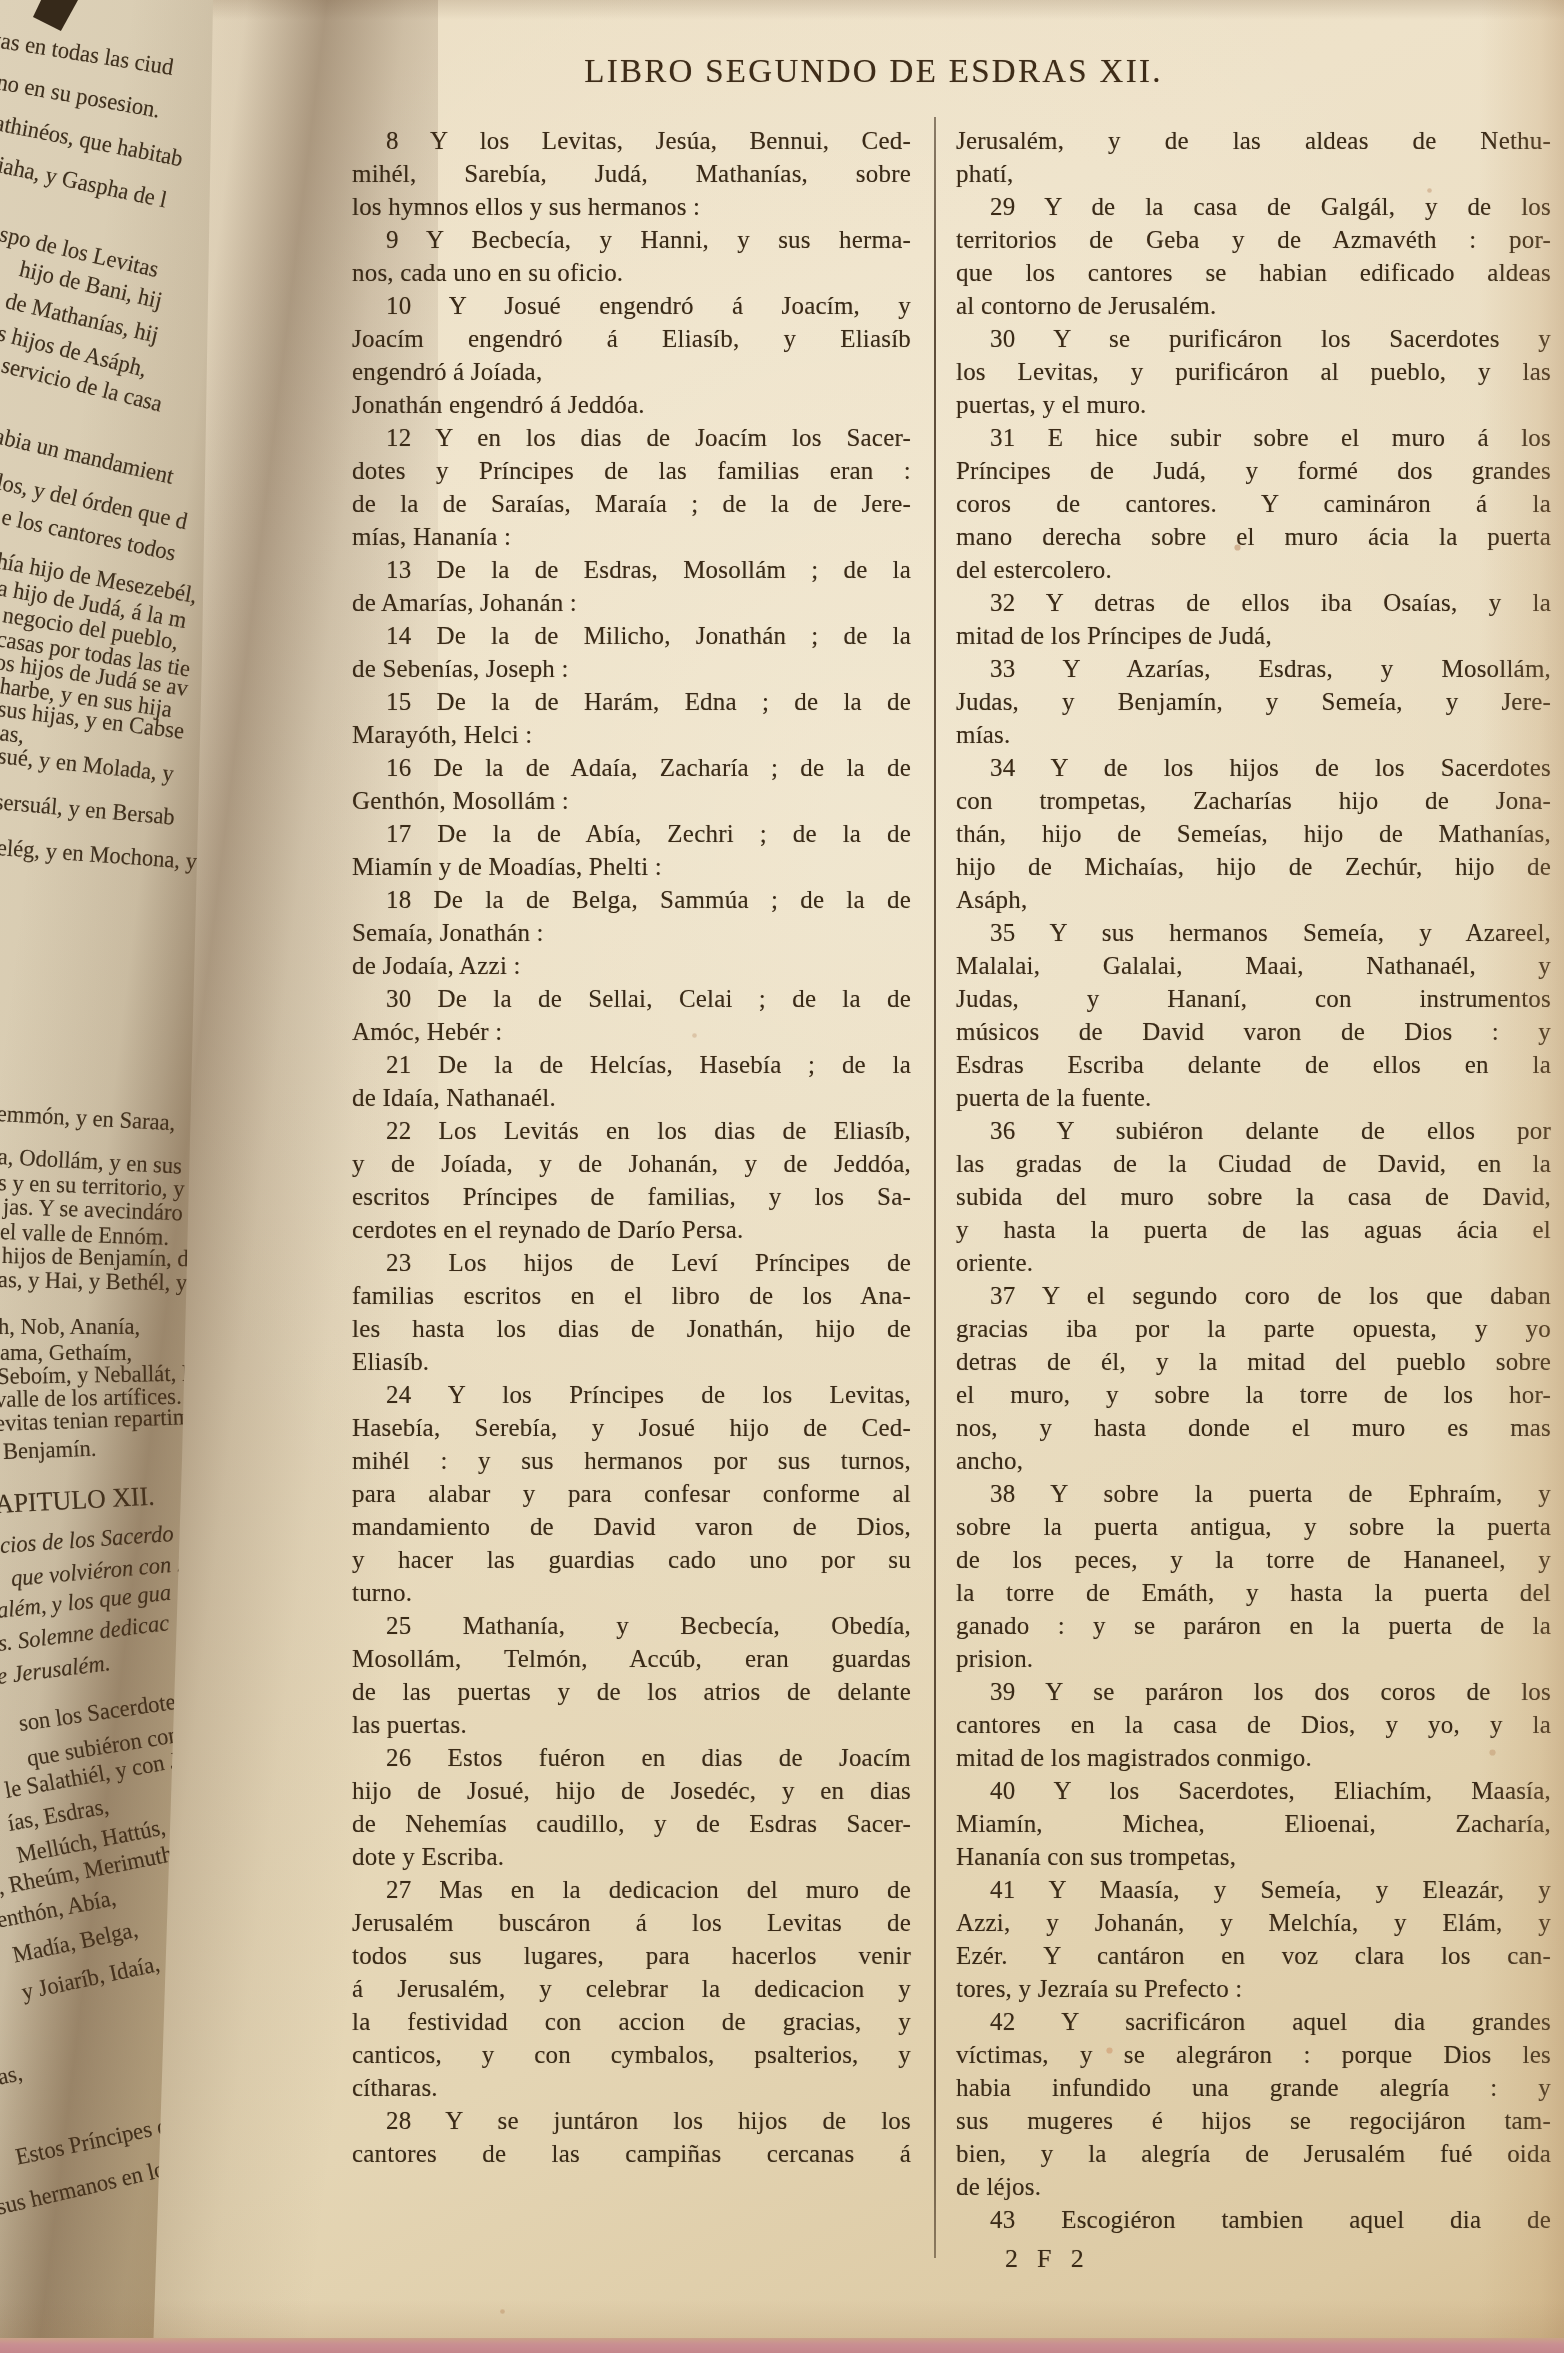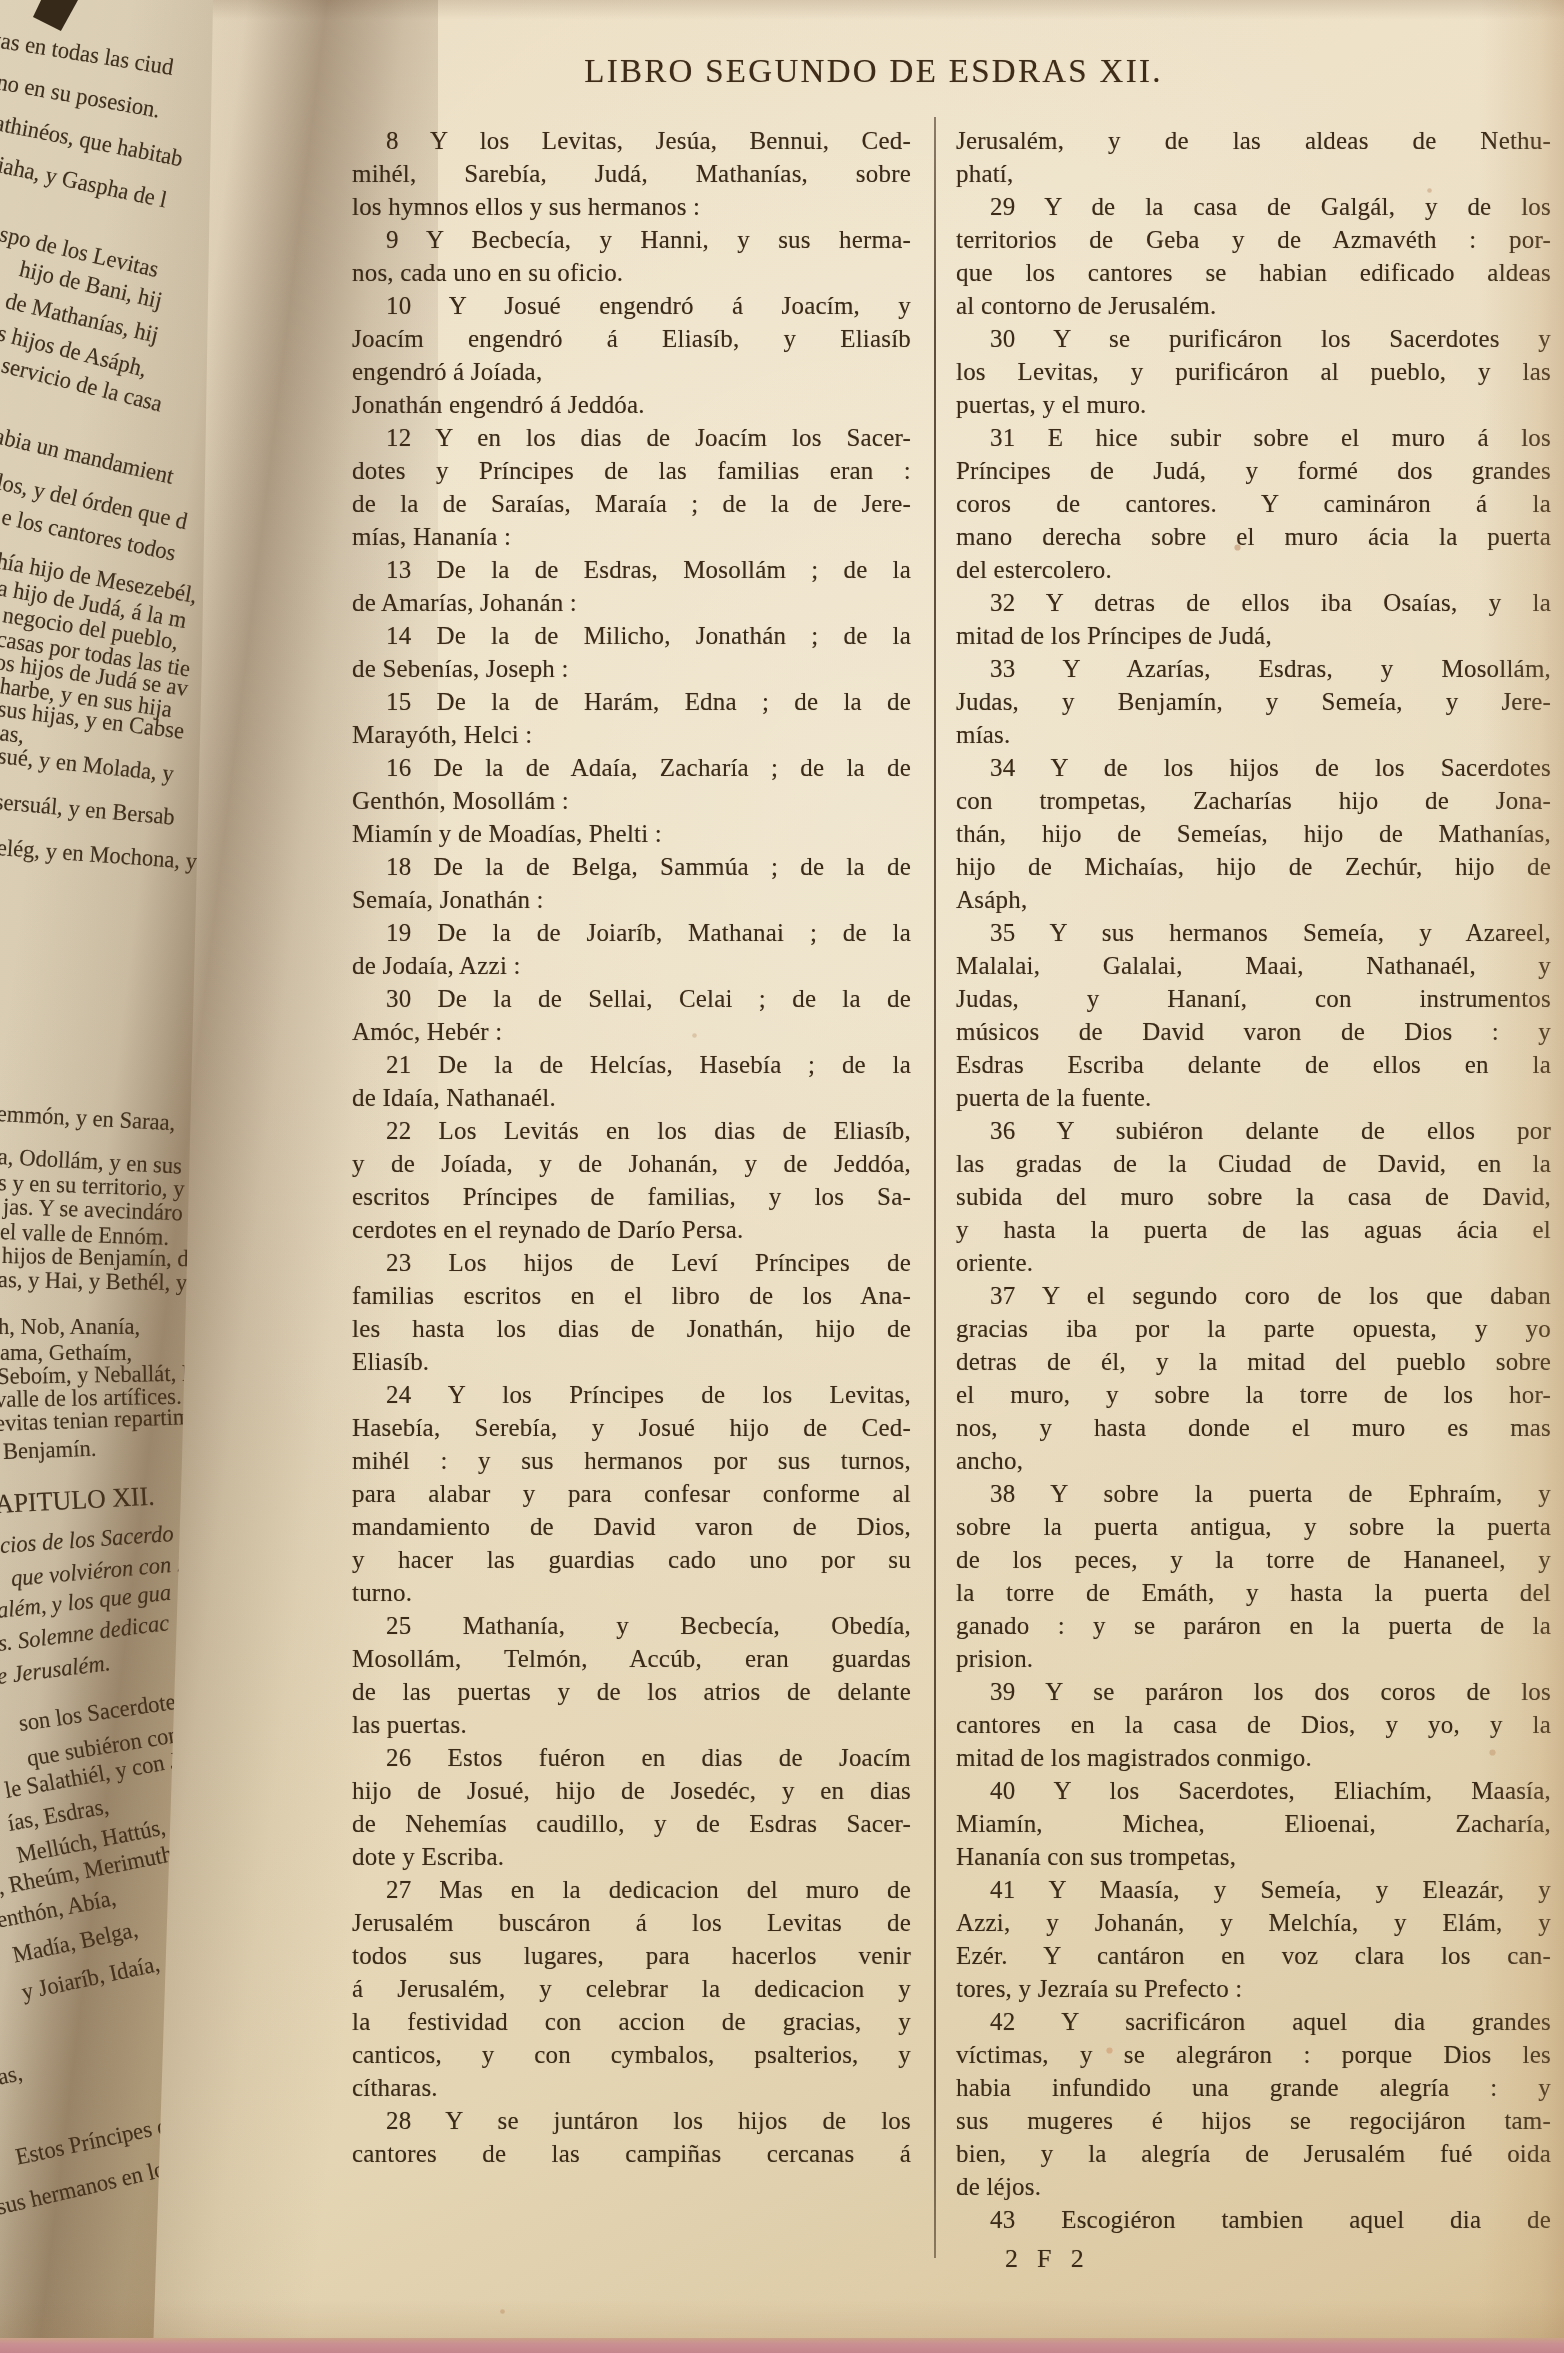--- a/index.html
+++ b/index.html
@@ -167,24 +167,24 @@
       <div class="line">de la de Saraías, Maraía ; de la de Jere-</div>
       <div class="line end">mías, Hananía :</div>
       <div class="line ind">13 De la de Esdras, Mosollám ; de la</div>
       <div class="line end">de Amarías, Johanán :</div>
       <div class="line ind">14 De la de Milicho, Jonathán ; de la</div>
       <div class="line end">de Sebenías, Joseph :</div>
       <div class="line ind">15 De la de Harám, Edna ; de la de</div>
       <div class="line end">Marayóth, Helci :</div>
       <div class="line ind">16 De la de Adaía, Zacharía ; de la de</div>
       <div class="line end">Genthón, Mosollám :</div>
+      <div class="line ind">17 De la de Abía, Zechri ; de la de</div>
       <div class="line end">Miamín y de Moadías, Phelti :</div>
       <div class="line ind">18 De la de Belga, Sammúa ; de la de</div>
       <div class="line end">Semaía, Jonathán :</div>
-      <div class="line ind">19 De la de Joiaríb, Mathanai ; de la</div>
       <div class="line end">de Jodaía, Azzi :</div>
       <div class="line ind">30 De la de Sellai, Celai ; de la de</div>
       <div class="line end">Amóc, Hebér :</div>
       <div class="line ind">21 De la de Helcías, Hasebía ; de la</div>
       <div class="line end">de Idaía, Nathanaél.</div>
       <div class="line ind">22 Los Levitás en los dias de Eliasíb,</div>
       <div class="line">y de Joíada, y de Johanán, y de Jeddóa,</div>
       <div class="line">escritos Príncipes de familias, y los Sa-</div>
       <div class="line end">cerdotes en el reynado de Darío Persa.</div>
       <div class="line ind">23 Los hijos de Leví Príncipes de</div>

